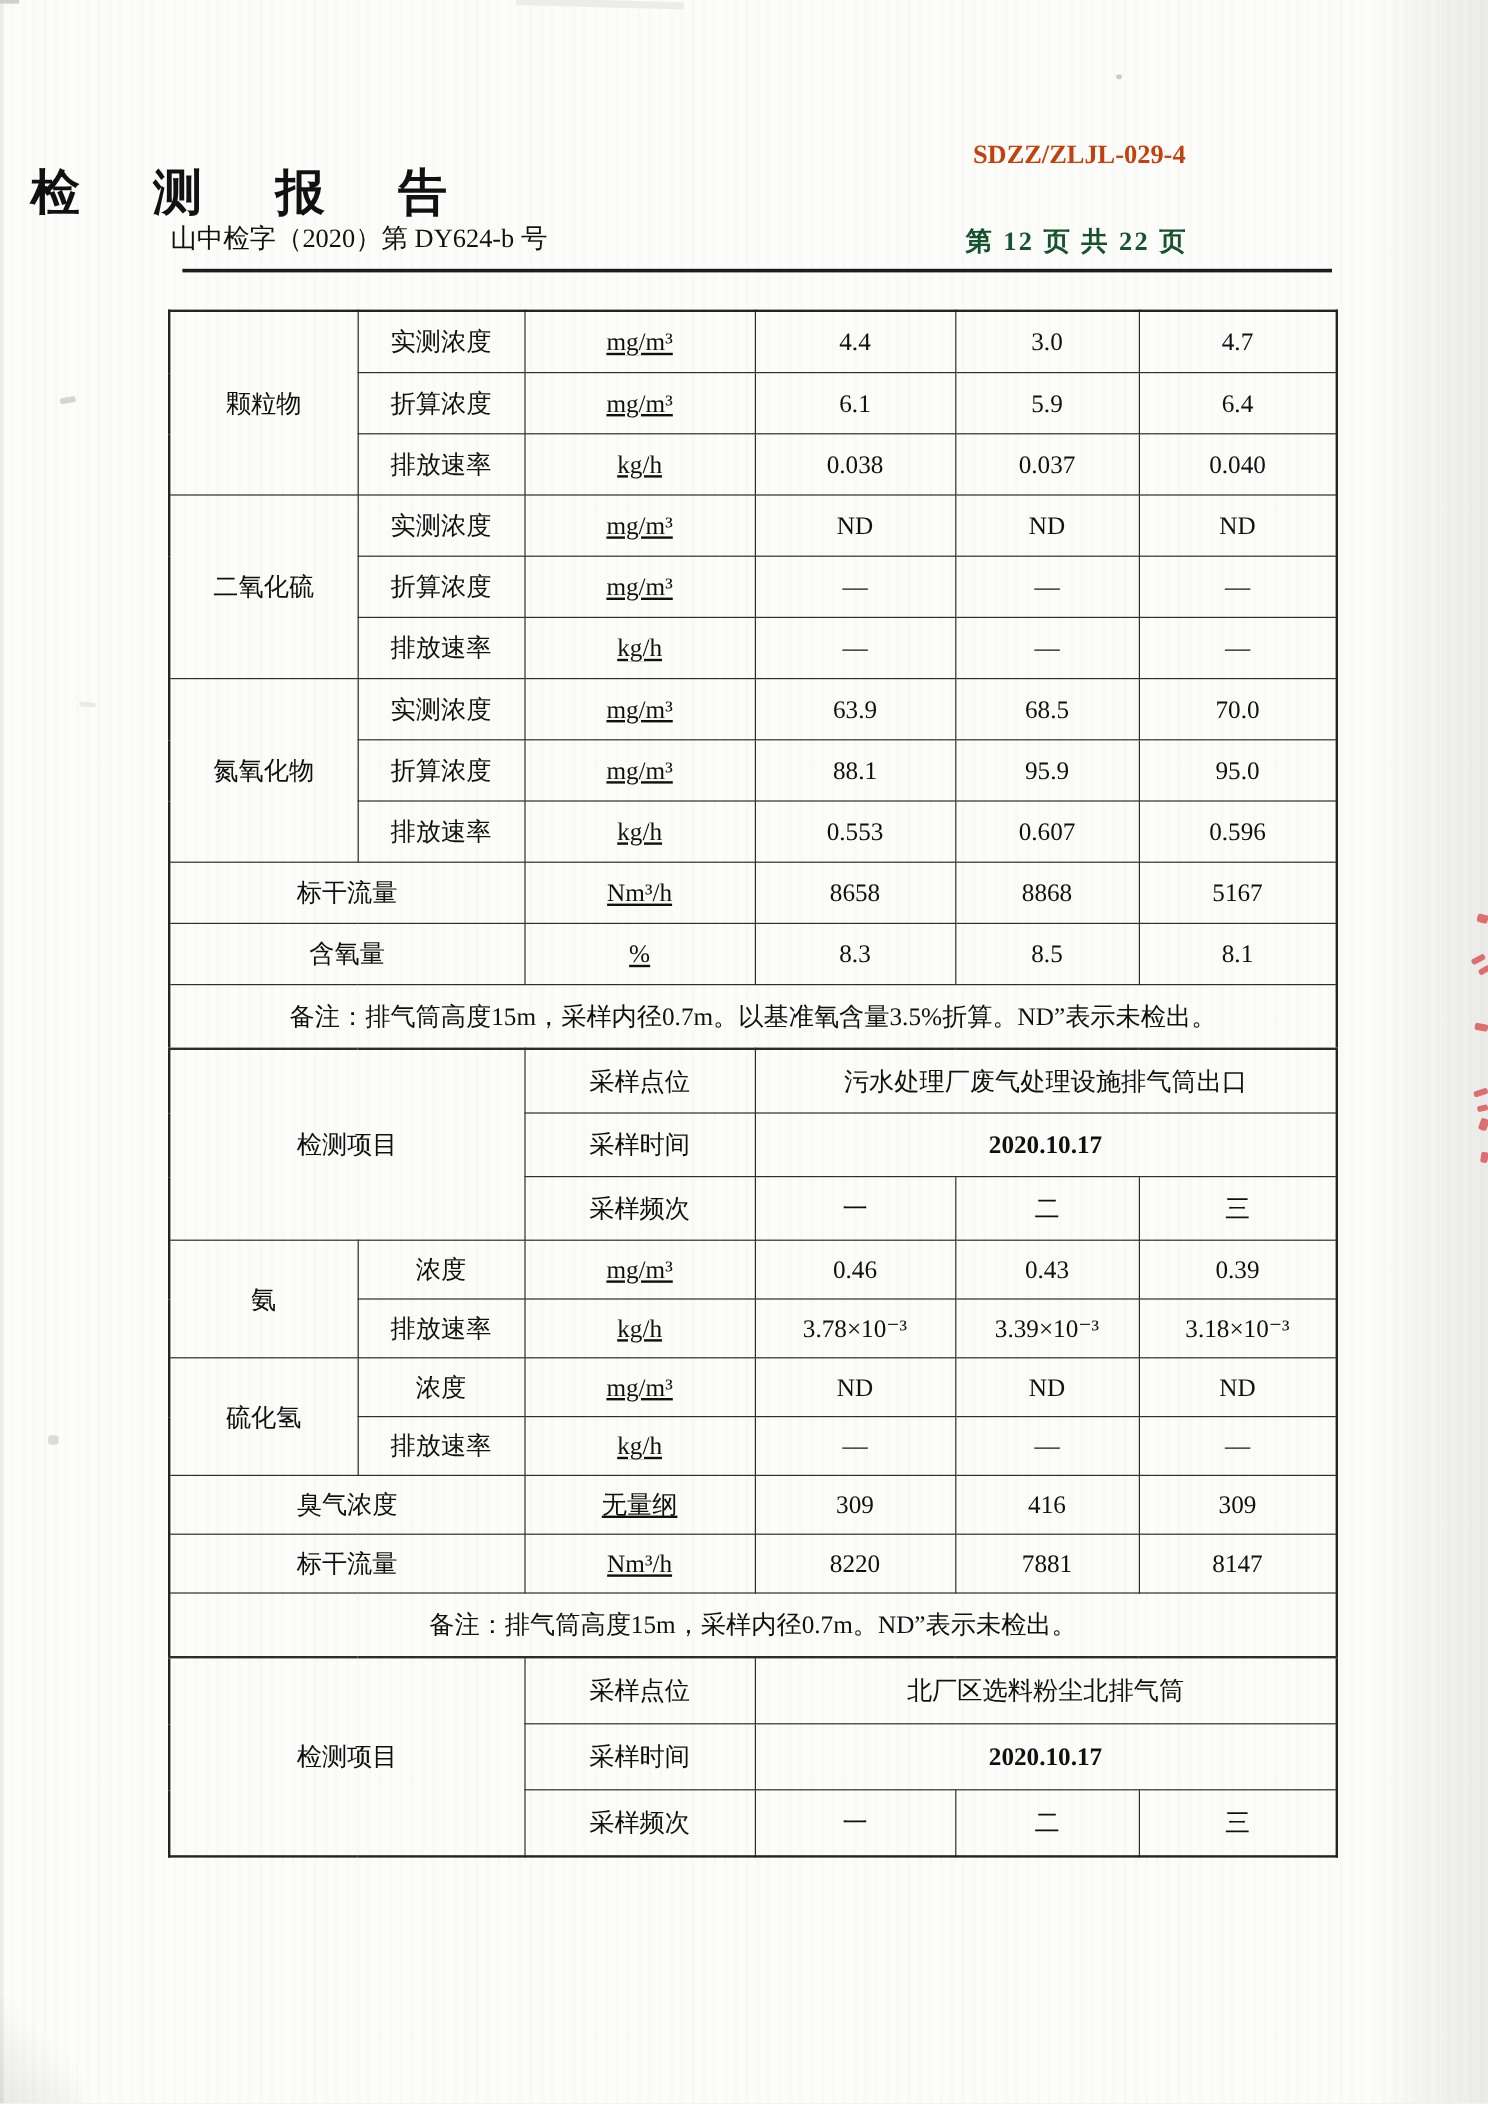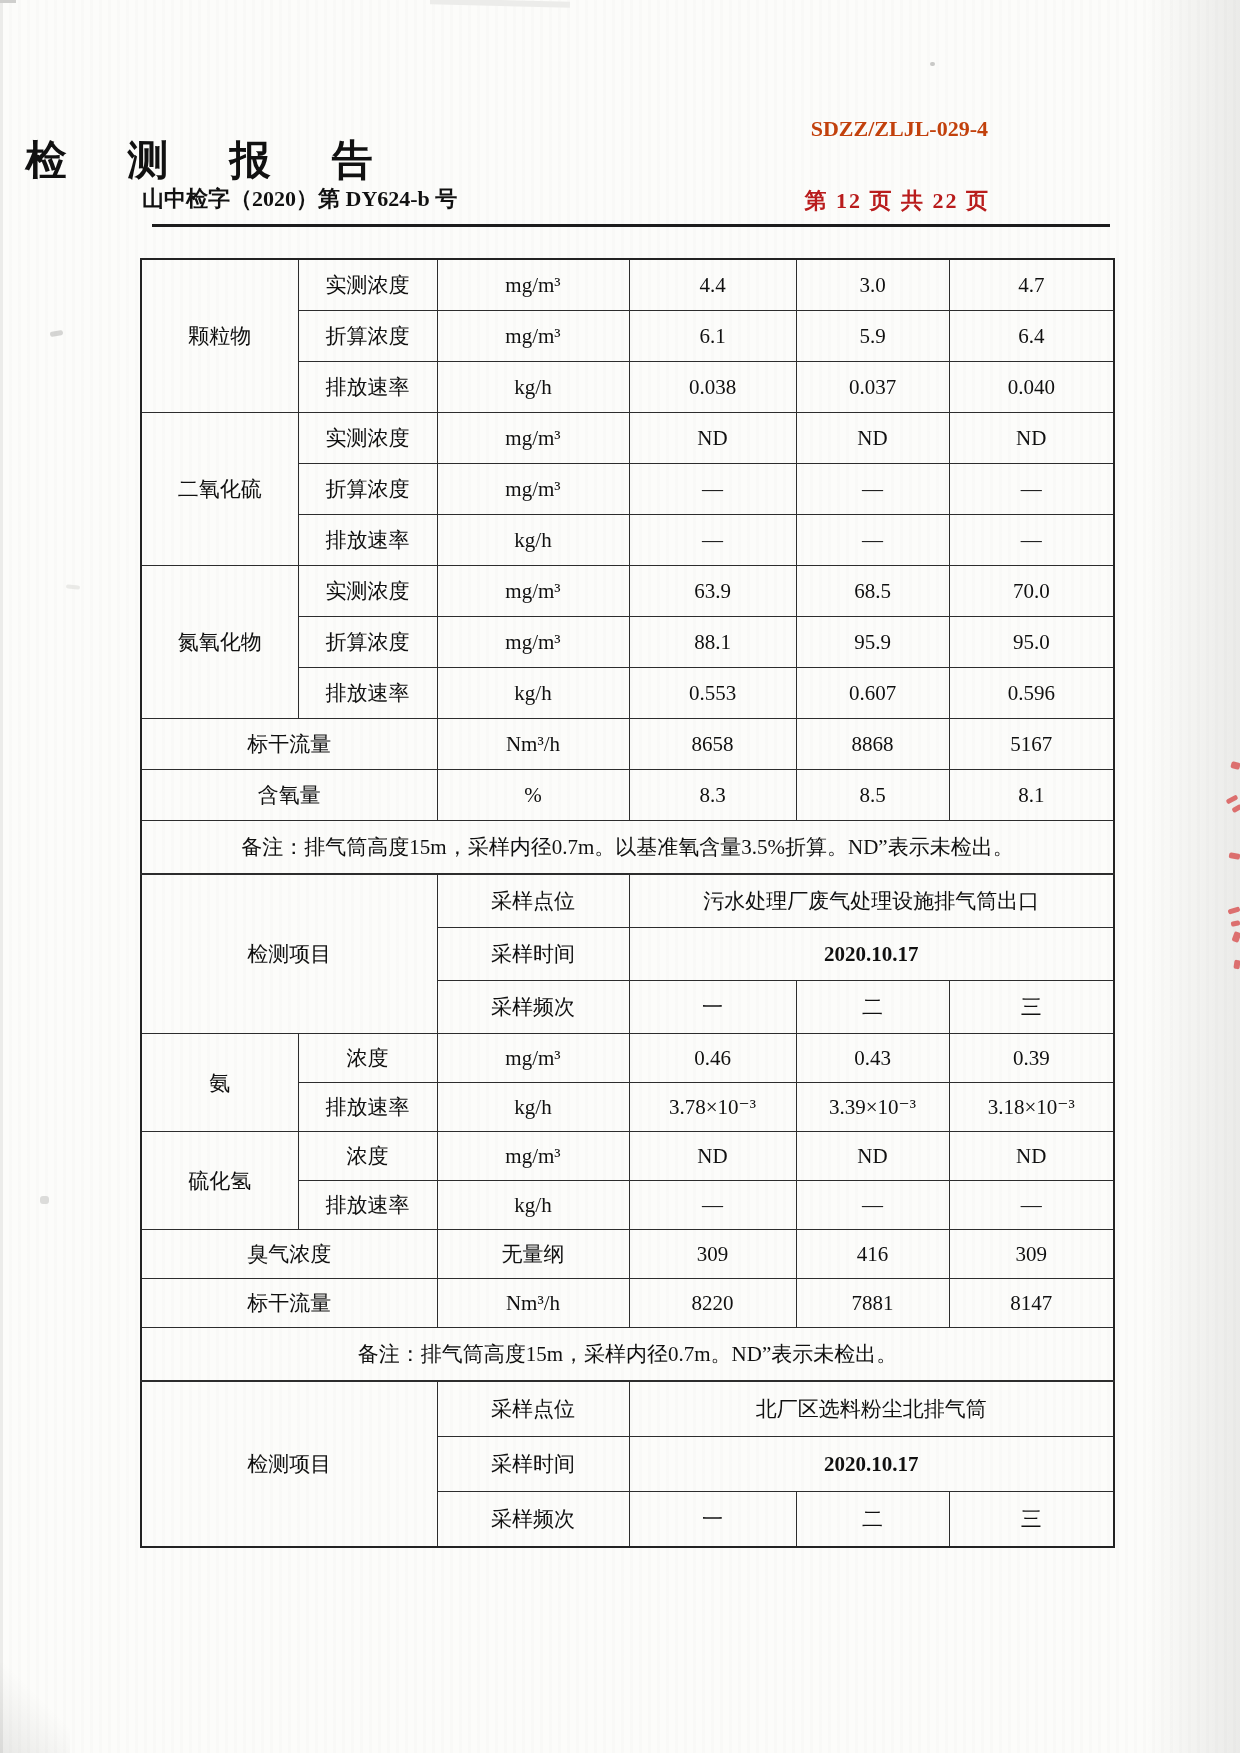--- a/index.html
+++ b/index.html
@@ -13,34 +13,34 @@
     background:linear-gradient(45deg,rgba(0,0,0,0.08),transparent 60%);}
   .left-edge{position:absolute;left:0;top:0;width:3px;height:100%;background:rgba(0,0,0,0.05);}
 
   
   .logo-wrap{position:absolute;left:138px;top:64px;width:124px;text-align:center;}
   .logo-text{margin-top:4px;font-family:"Liberation Sans","DejaVu Sans",sans-serif;
     font-weight:bold;font-size:15px;letter-spacing:2px;color:#1f1f22;}
   .report-title{position:absolute;left:0;top:133px;width:100%;
     font-size:41px;font-weight:bold;color:#111;letter-spacing:0.62em;text-indent:0.62em;}
   .doc-code{position:absolute;top:116px;right:252px;font-size:22px;font-weight:bold;color:#c2410c;}
-  .report-no{position:absolute;top:184px;left:142px;font-size:22px;font-weight:bold;color:#111;}
-  .page-info{position:absolute;top:186px;right:250px;font-size:22px;font-weight:bold;color:#b91c1c;
+  .report-no{position:absolute;top:184px;left:142px;font-size:22px;font-weight:normal;color:#111;}
+  .page-info{position:absolute;top:186px;right:250px;font-size:22px;font-weight:bold;color:#14532d;
     letter-spacing:2px;}
   .header-rule{position:absolute;top:224px;left:152px;width:958px;height:3px;background:#1c1c1c;}
 
   
   table.report{position:absolute;left:140px;top:258px;width:973px;border-collapse:collapse;
     table-layout:fixed;background:transparent;}
   table.report td{border:1.5px solid #2d2d2d;text-align:center;vertical-align:middle;
     color:#101010;padding:0;overflow:hidden;}
   table.report{border:2.5px solid #232323;}
   td.lbl{font-size:21px;}
   td.num{font-size:21px;}
-  td.unit{font-size:21px;}
+  td.unit{font-size:21px;text-decoration:underline;}
   td.remark{text-align:left;padding-left:14px;font-size:21px;}
   tr.sep td{border-bottom-width:2.5px;}
   .bold{font-weight:bold;}
   tr.h50 td{height:50px;}
   tr.h52 td{height:52px;}
   tr.h48 td{height:48px;}
   tr.h54 td{height:54px;}
 
   
   .artifact{position:absolute;pointer-events:none;}

